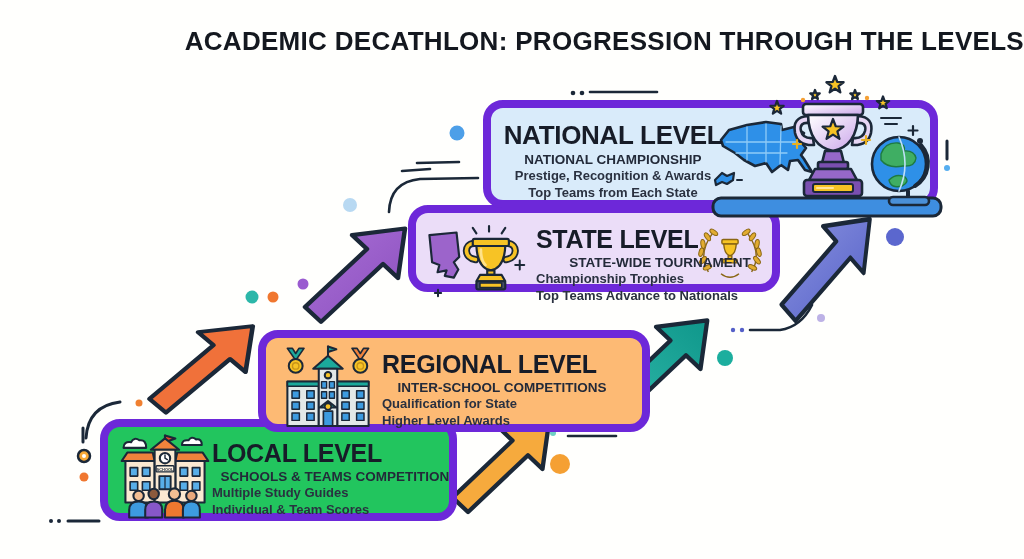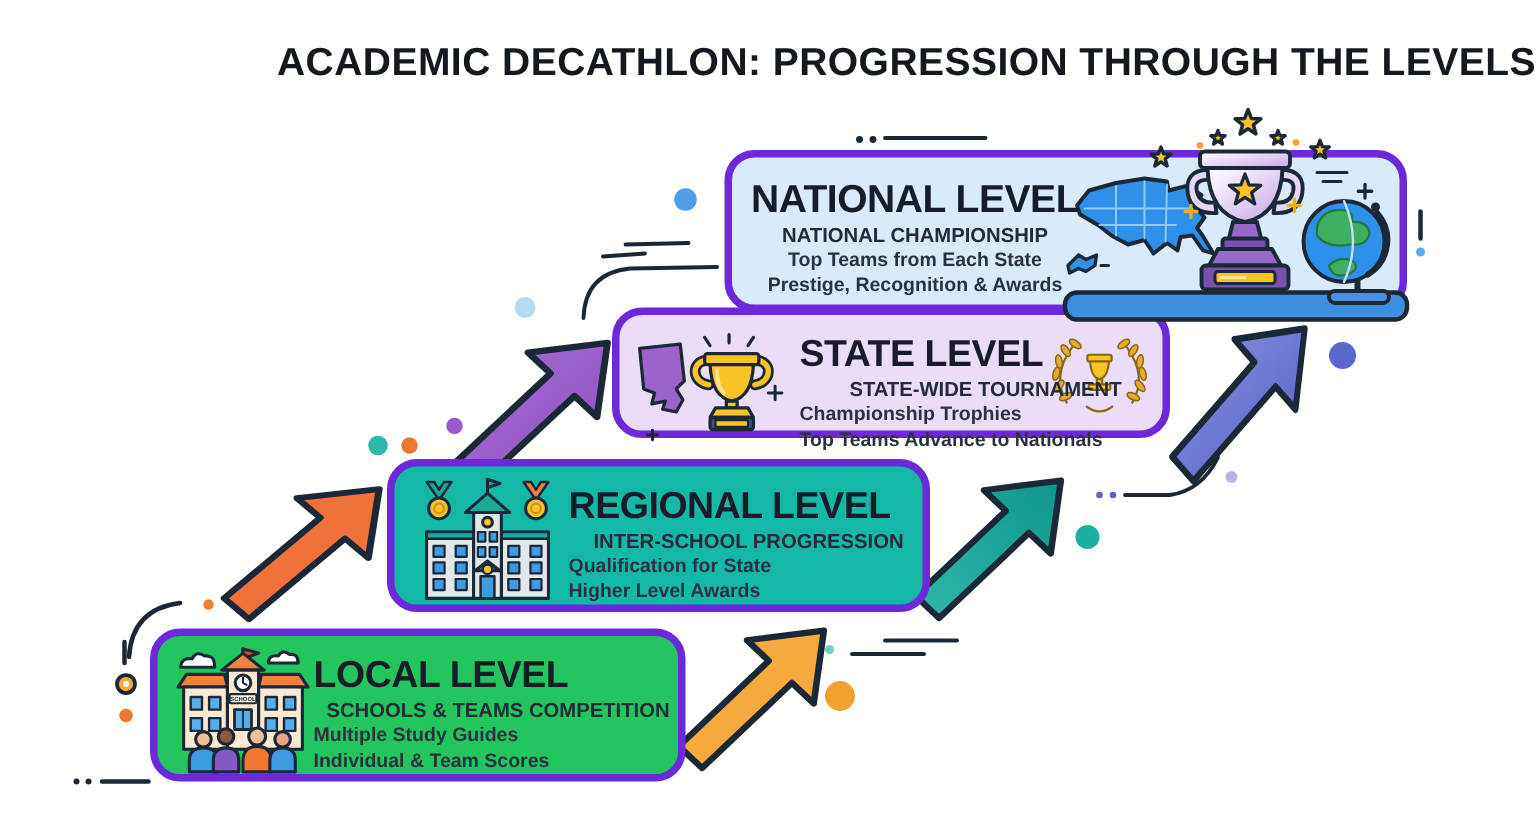--- a/index.html
+++ b/index.html
@@ -10,24 +10,24 @@
   }
   .page-title {
     position:absolute; top:26px; left:0; width:1024px; margin:0;
     text-align:right; font-size:26px; font-weight:800;
     letter-spacing:0.3px; color:#14181F;
   }
   .deco { position:absolute; left:0; top:0; z-index:1; pointer-events:none; }
   .arrow { position:absolute; z-index:2; overflow:visible; }
   .card {
     position:absolute; box-sizing:border-box; z-index:3;
-    border:5px solid #6d28d9; border-radius:20px;
+    border:8px solid #6d28d9; border-radius:20px;
   }
   .card-local    { left:100px; top:419px; width:357px; height:102px; background:#22c55e; }
-  .card-regional { left:258px; top:306px; width:362px; height:102px; background:#14b8a6; }
+  .card-regional { left:258px; top:330px; width:392px; height:102px; background:#fdba74; }
   .card-state    { left:408px; top:205px; width:372px; height:87px; background:#EBDDF8; }
   .card-national { left:483px; top:100px; width:455px; height:108px; background:#D9EBFA; }
   .card-icon { position:absolute; }
   .card-icon svg { display:block; }
   .icon-local    { left:8px;  top:5px;  }
   .icon-regional { left:14px; top:4px;  }
   .icon-state    { left:8px;  top:12px; }
   .icon-laurel   { right:6px; top:13px; }
   .icon-national { left:220px; top:-38px; }
   .card-text { position:absolute; }
@@ -212,21 +212,21 @@
           <circle cx="17" cy="23" r="7.5" fill="#F7C325"></circle>
           <circle cx="17" cy="23" r="3.5" fill="none" stroke="#C8941A" stroke-width="1.5"></circle>
           <path d="M78 4L87 17 96 4 90.5 4 87 9.5 83.5 4Z" fill="#F0823C" stroke-width="1.8"></path>
           <circle cx="87" cy="23" r="7.5" fill="#F7C325"></circle>
           <circle cx="87" cy="23" r="3.5" fill="none" stroke="#C8941A" stroke-width="1.5"></circle>
         </g>
       </svg>
     </div>
     <div class="card-text text-regional">
       <h2>REGIONAL LEVEL</h2>
-      <p class="sub">INTER-SCHOOL PROGRESSION</p>
+      <p class="sub">INTER-SCHOOL COMPETITIONS</p>
       <p class="line">Qualification for State</p>
       <p class="line">Higher Level Awards</p>
     </div>
   </section>
 
   <section class="card card-state">
     <div class="card-icon icon-state">
       <svg width="112" height="80" viewBox="0 0 124 86">
         <g stroke="#1B2838" stroke-width="2.4" stroke-linejoin="round" stroke-linecap="round">
           <path d="M6 10 L36 7 L39 34 L33 40 L38 48 L33 57 L23 55 L25 49 L15 51 L17 43 L9 40 Z" fill="#9C64CB"></path>
@@ -333,18 +333,18 @@
           <path d="M170 48 h20 M174 54 h12" fill="none" stroke-width="2"></path>
           <path d="M202 56 v9 M197.5 60.5 h9" fill="none" stroke-width="2.2"></path>
           <path d="M86 70 v8 M82 74 h8" fill="none" stroke="#E8B020" stroke-width="2.2"></path>
           <path d="M155 66 v8 M151 70 h8" fill="none" stroke="#E8B020" stroke-width="2.2"></path>
         </g>
       </svg>
     </div>
     <div class="card-text text-national">
       <h2>NATIONAL LEVEL</h2>
       <p class="sub">NATIONAL CHAMPIONSHIP</p>
+      <p class="line">Prestige, Recognition &amp; Awards</p>
       <p class="line">Top Teams from Each State</p>
-      <p class="line">Prestige, Recognition &amp; Awards</p>
     </div>
   </section>
 
 </div>
 
 </body></html>

